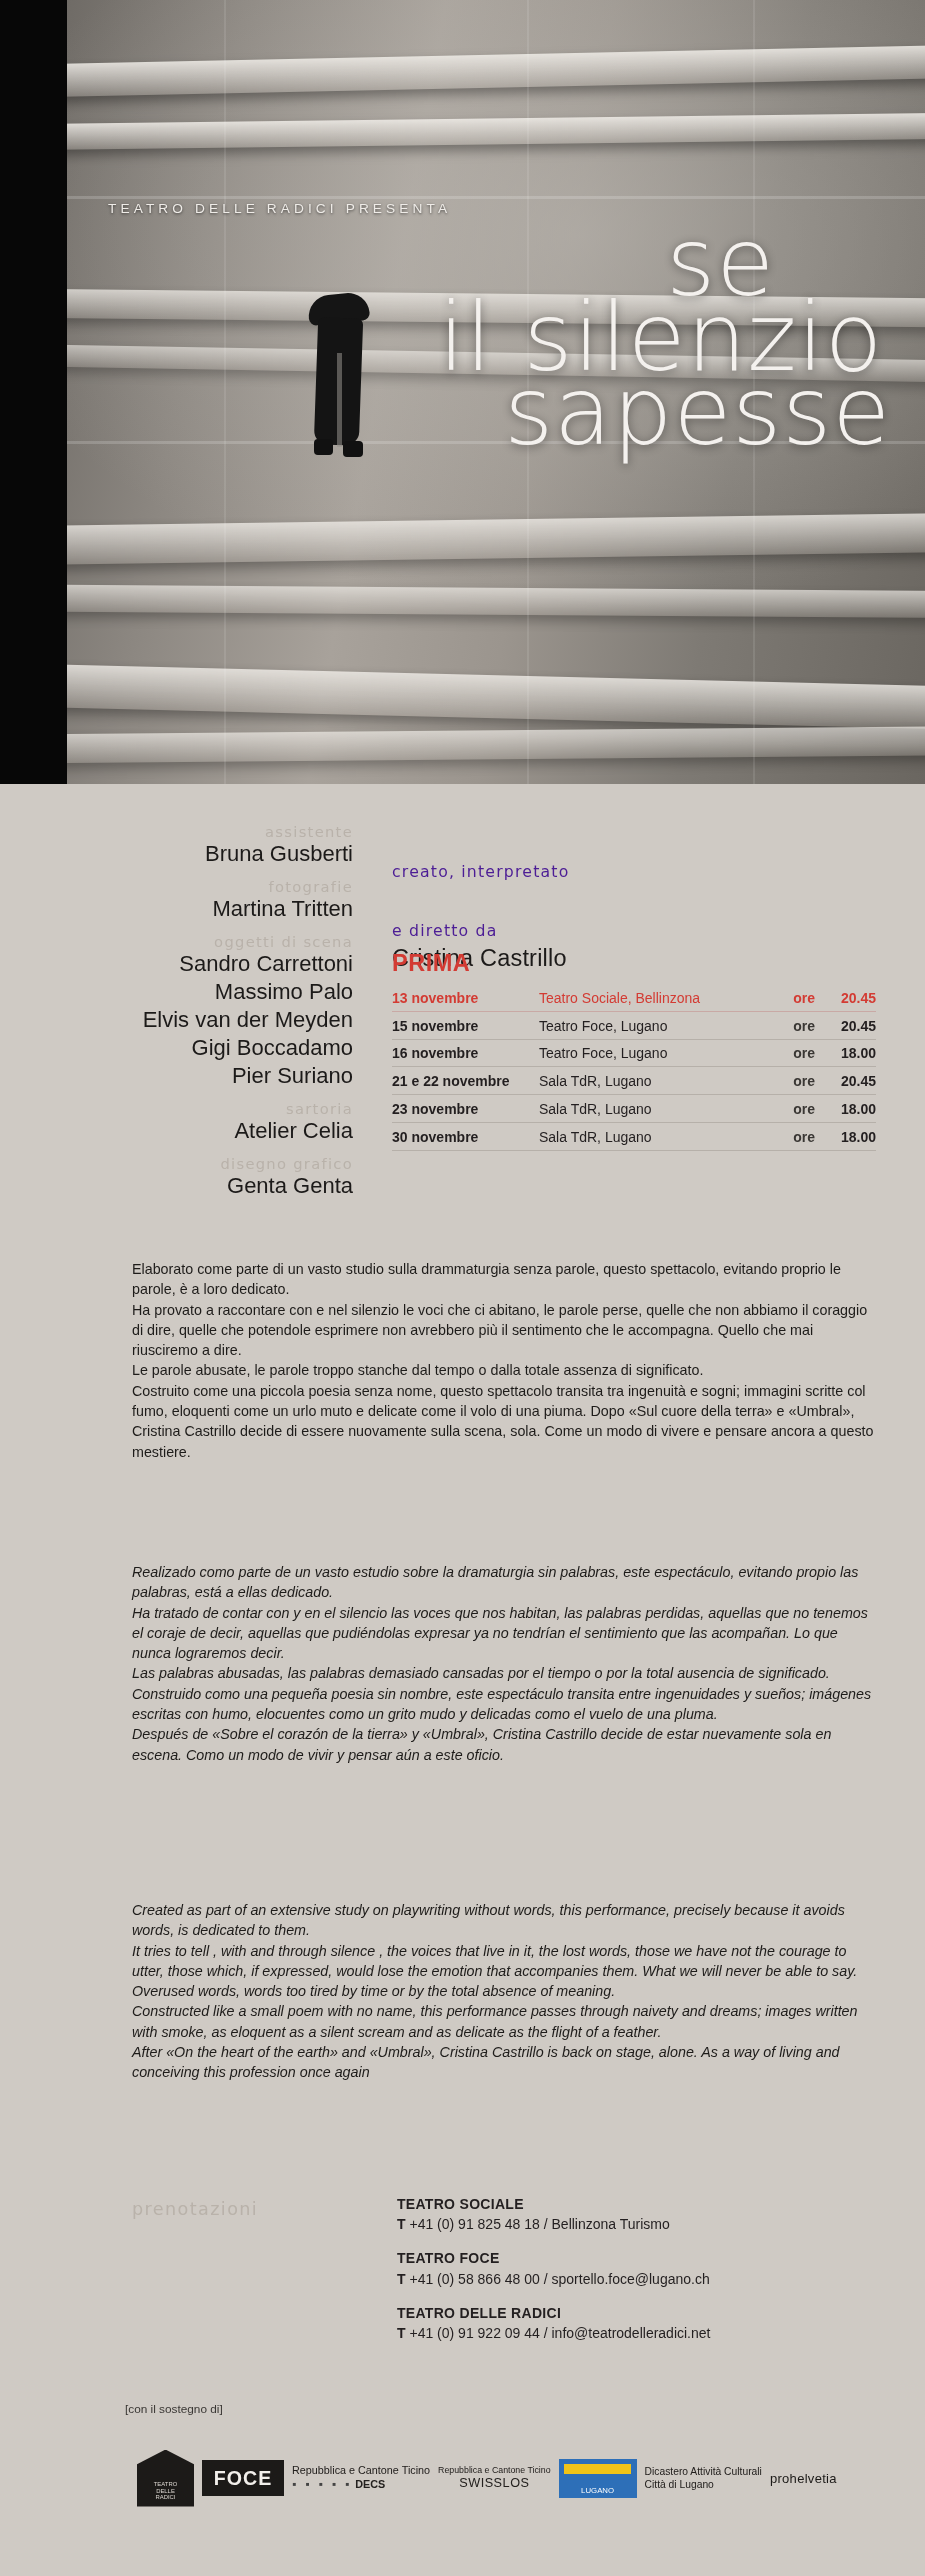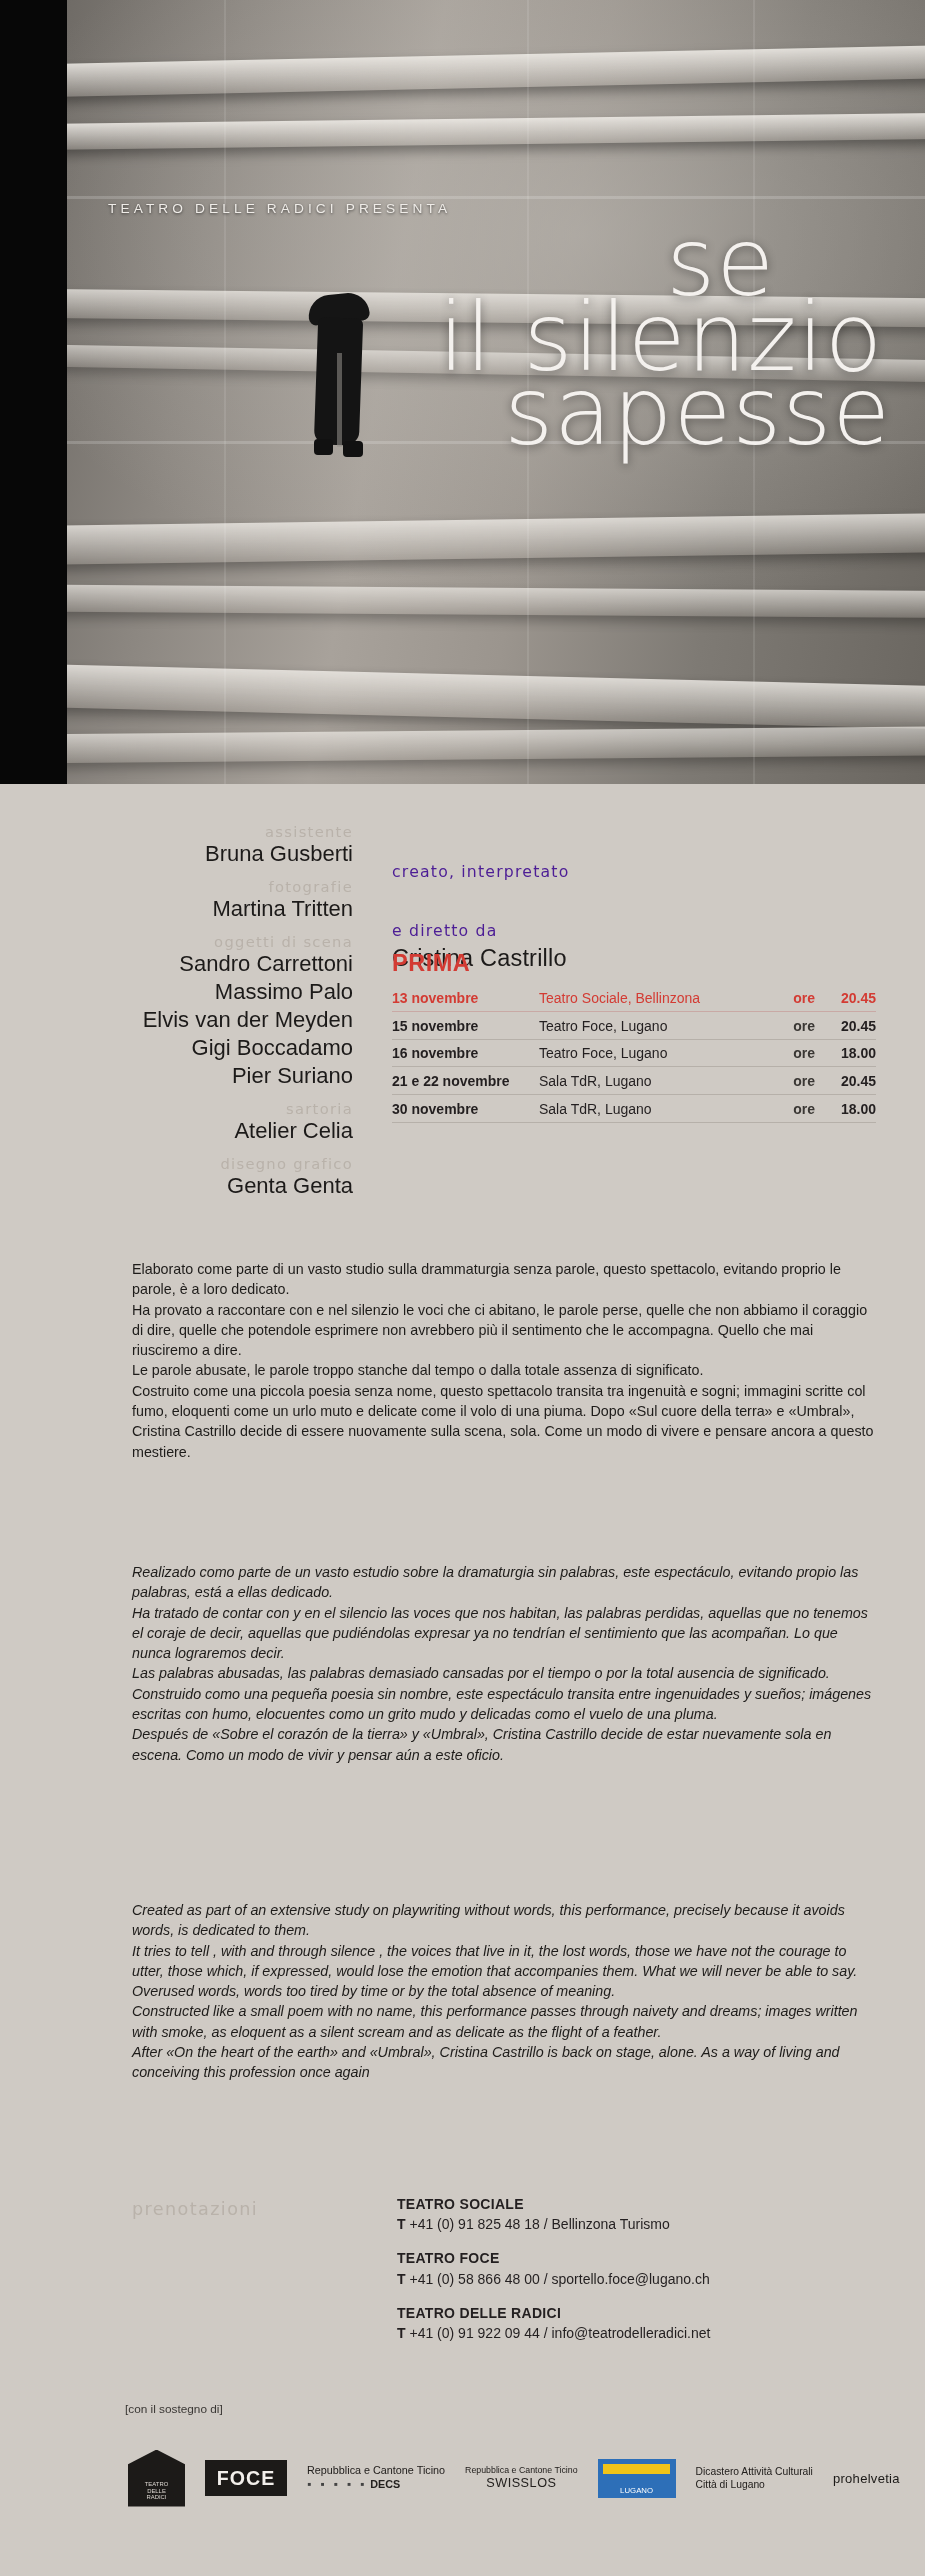--- a/index.html
+++ b/index.html
@@ -201,23 +201,23 @@
   .contacts .org{font-weight:700;letter-spacing:0.3px;margin-top:13.7px;}
   .contacts .org:first-child{margin-top:0;}
   .contacts .line b{font-weight:700;}
 
   
   .sostegno{
     position:absolute;left:125px;top:2402px;
     font-size:11.8px;color:#3a3734;
   }
   .logos{
-    position:absolute;left:128px;top:2439px;
+    position:absolute;left:137px;top:2439px;
     width:774px;height:78px;
-    display:flex;align-items:center;gap:20px;
+    display:flex;align-items:center;gap:8px;
   }
   .logo{display:flex;align-items:center;font-size:9.8px;color:#2a2724;}
   .logo-radici{
     width:57px;height:57px;background:#1c1a18;color:#ded9d3;
     clip-path:polygon(50% 0,100% 26%,100% 100%,0 100%,0 26%);
     display:flex;align-items:flex-end;justify-content:center;
     font-size:5.9px;text-align:center;padding-bottom:5.9px;box-sizing:border-box;line-height:1.1;
   }
   .logo-foce{
     background:#1c1a18;color:#f2efeb;font-weight:700;font-size:19.6px;
@@ -321,20 +321,26 @@
       <td class="o">ore</td>
       <td class="t">18.00</td>
     </tr>
     <tr>
       <td class="d">21 e 22 novembre</td>
       <td class="v">Sala TdR, Lugano</td>
       <td class="o">ore</td>
       <td class="t">20.45</td>
     </tr>
     <tr>
+      <td class="d">23 novembre</td>
+      <td class="v">Sala TdR, Lugano</td>
+      <td class="o">ore</td>
+      <td class="t">18.00</td>
+    </tr>
+    <tr>
       <td class="d">30 novembre</td>
       <td class="v">Sala TdR, Lugano</td>
       <td class="o">ore</td>
       <td class="t">18.00</td>
     </tr>
   </tbody>
     </table>
 
   <div class="txt it">
     <p style="white-space:pre-line">Elaborato come parte di un vasto studio sulla drammaturgia senza parole, questo spettacolo, evitando proprio le parole, è a loro dedicato.

